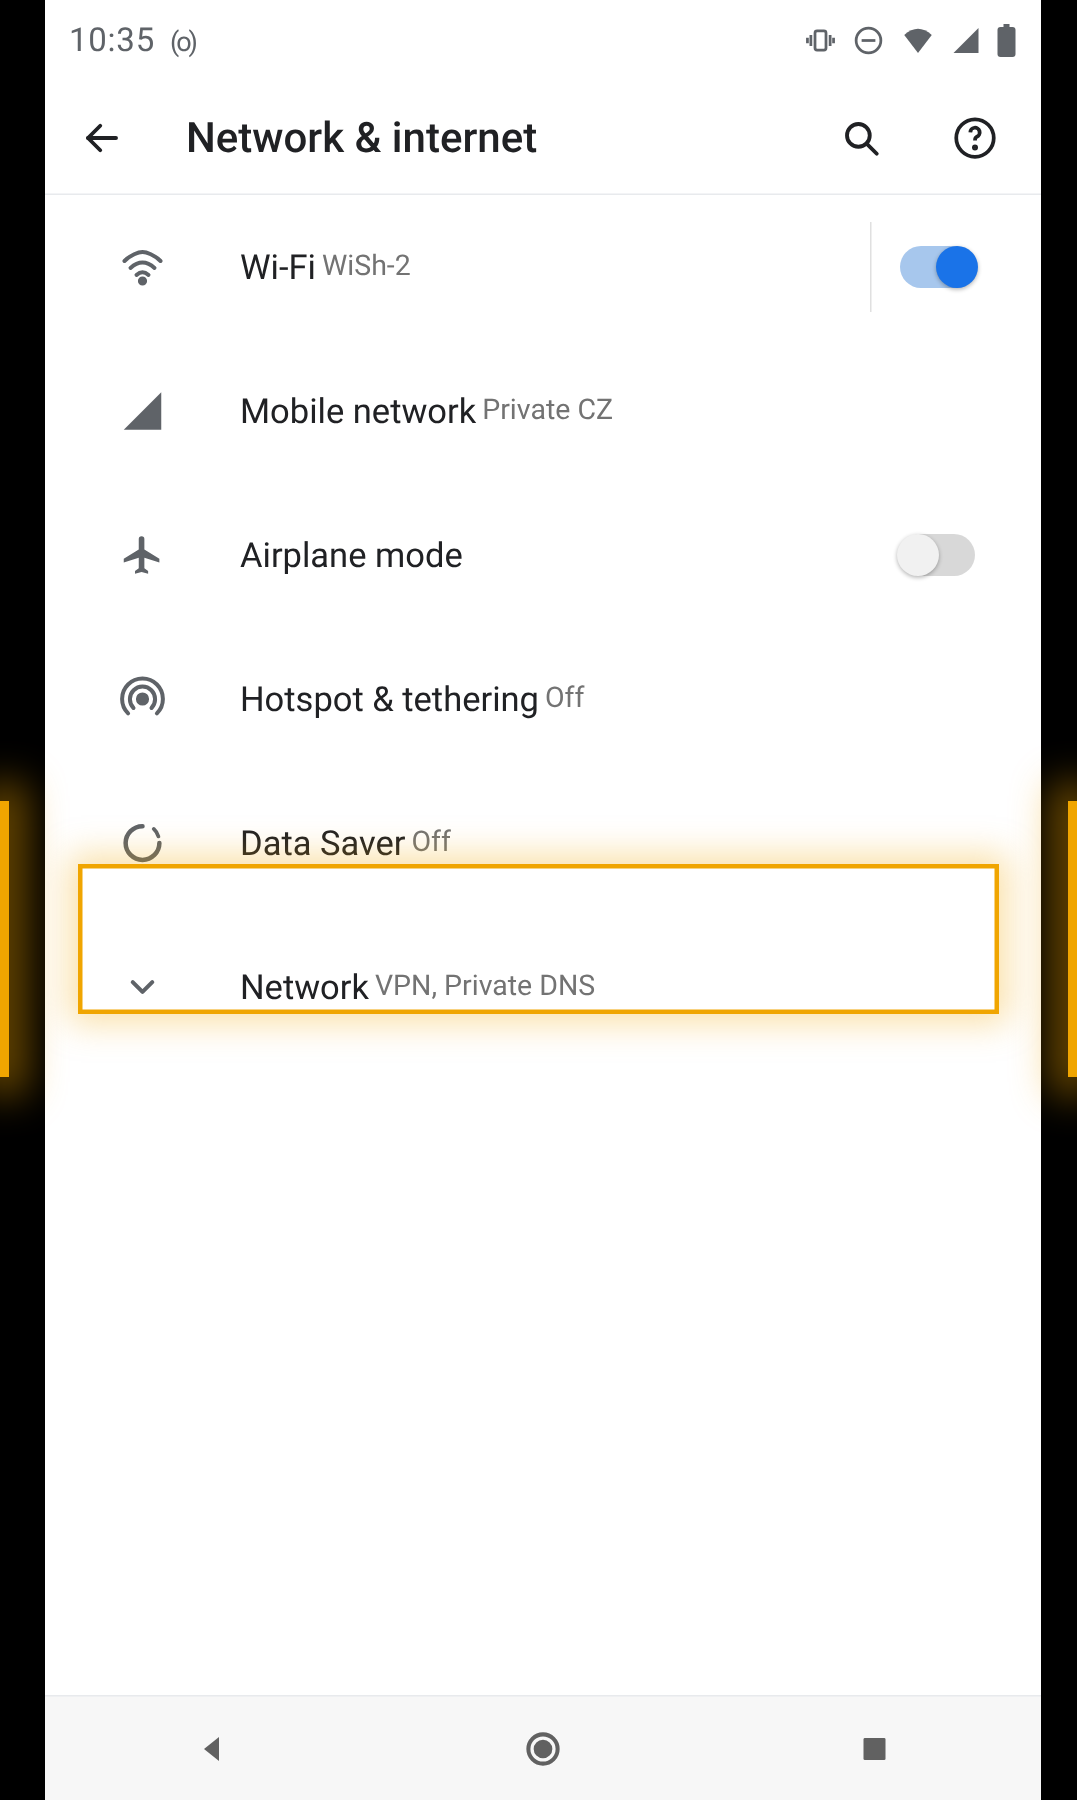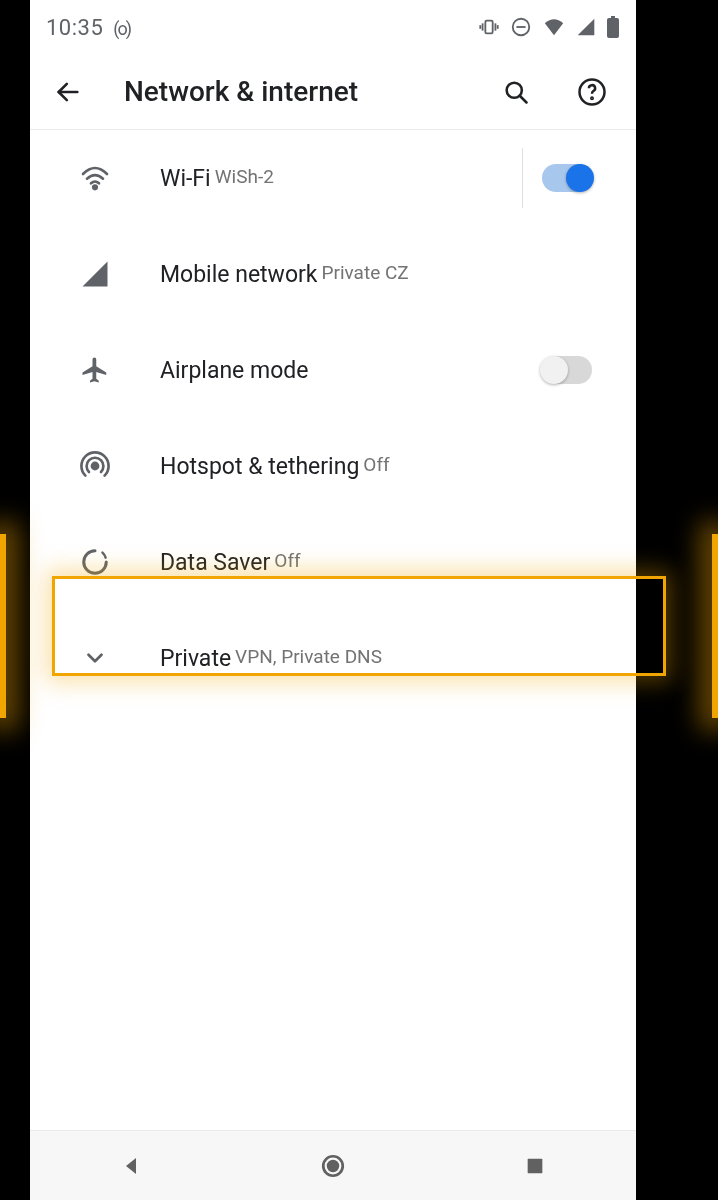--- a/index.html
+++ b/index.html
@@ -8,21 +8,21 @@
     font-family: Roboto, "Helvetica Neue", Arial, sans-serif;
     width: 718px;
     height: 1200px;
     position: relative;
     overflow: hidden;
   }
   .device {
     position: absolute;
     left: 30px;
     top: 0;
-    width: 606px;
+    width: 664px;
     height: 1200px;
     background: #fff;
     display: flex;
     flex-direction: column;
   }
   
   .status-bar {
     height: 54px;
     display: flex;
     align-items: center;
@@ -294,21 +294,21 @@
       </div>
     </div>
 
     <div class="row">
       <div class="lead">
         <svg width="26" height="26" viewBox="0 0 24 24" fill="none" stroke="#5f6368" stroke-width="2.5" stroke-linecap="round" stroke-linejoin="round">
           <polyline points="6 9 12 15 18 9"></polyline>
         </svg>
       </div>
       <div class="text">
-        <span class="label">Private</span>
+        <span class="label">Network</span>
         <span class="sub">VPN, Private DNS</span>
       </div>
     </div>
 
   </div>
 
   <div class="navbar">
     <div class="nav-btn">
       <svg width="24" height="24" viewBox="0 0 24 24" fill="#616161">
           <path d="M17 4 L7 12 L17 20 Z"></path>

